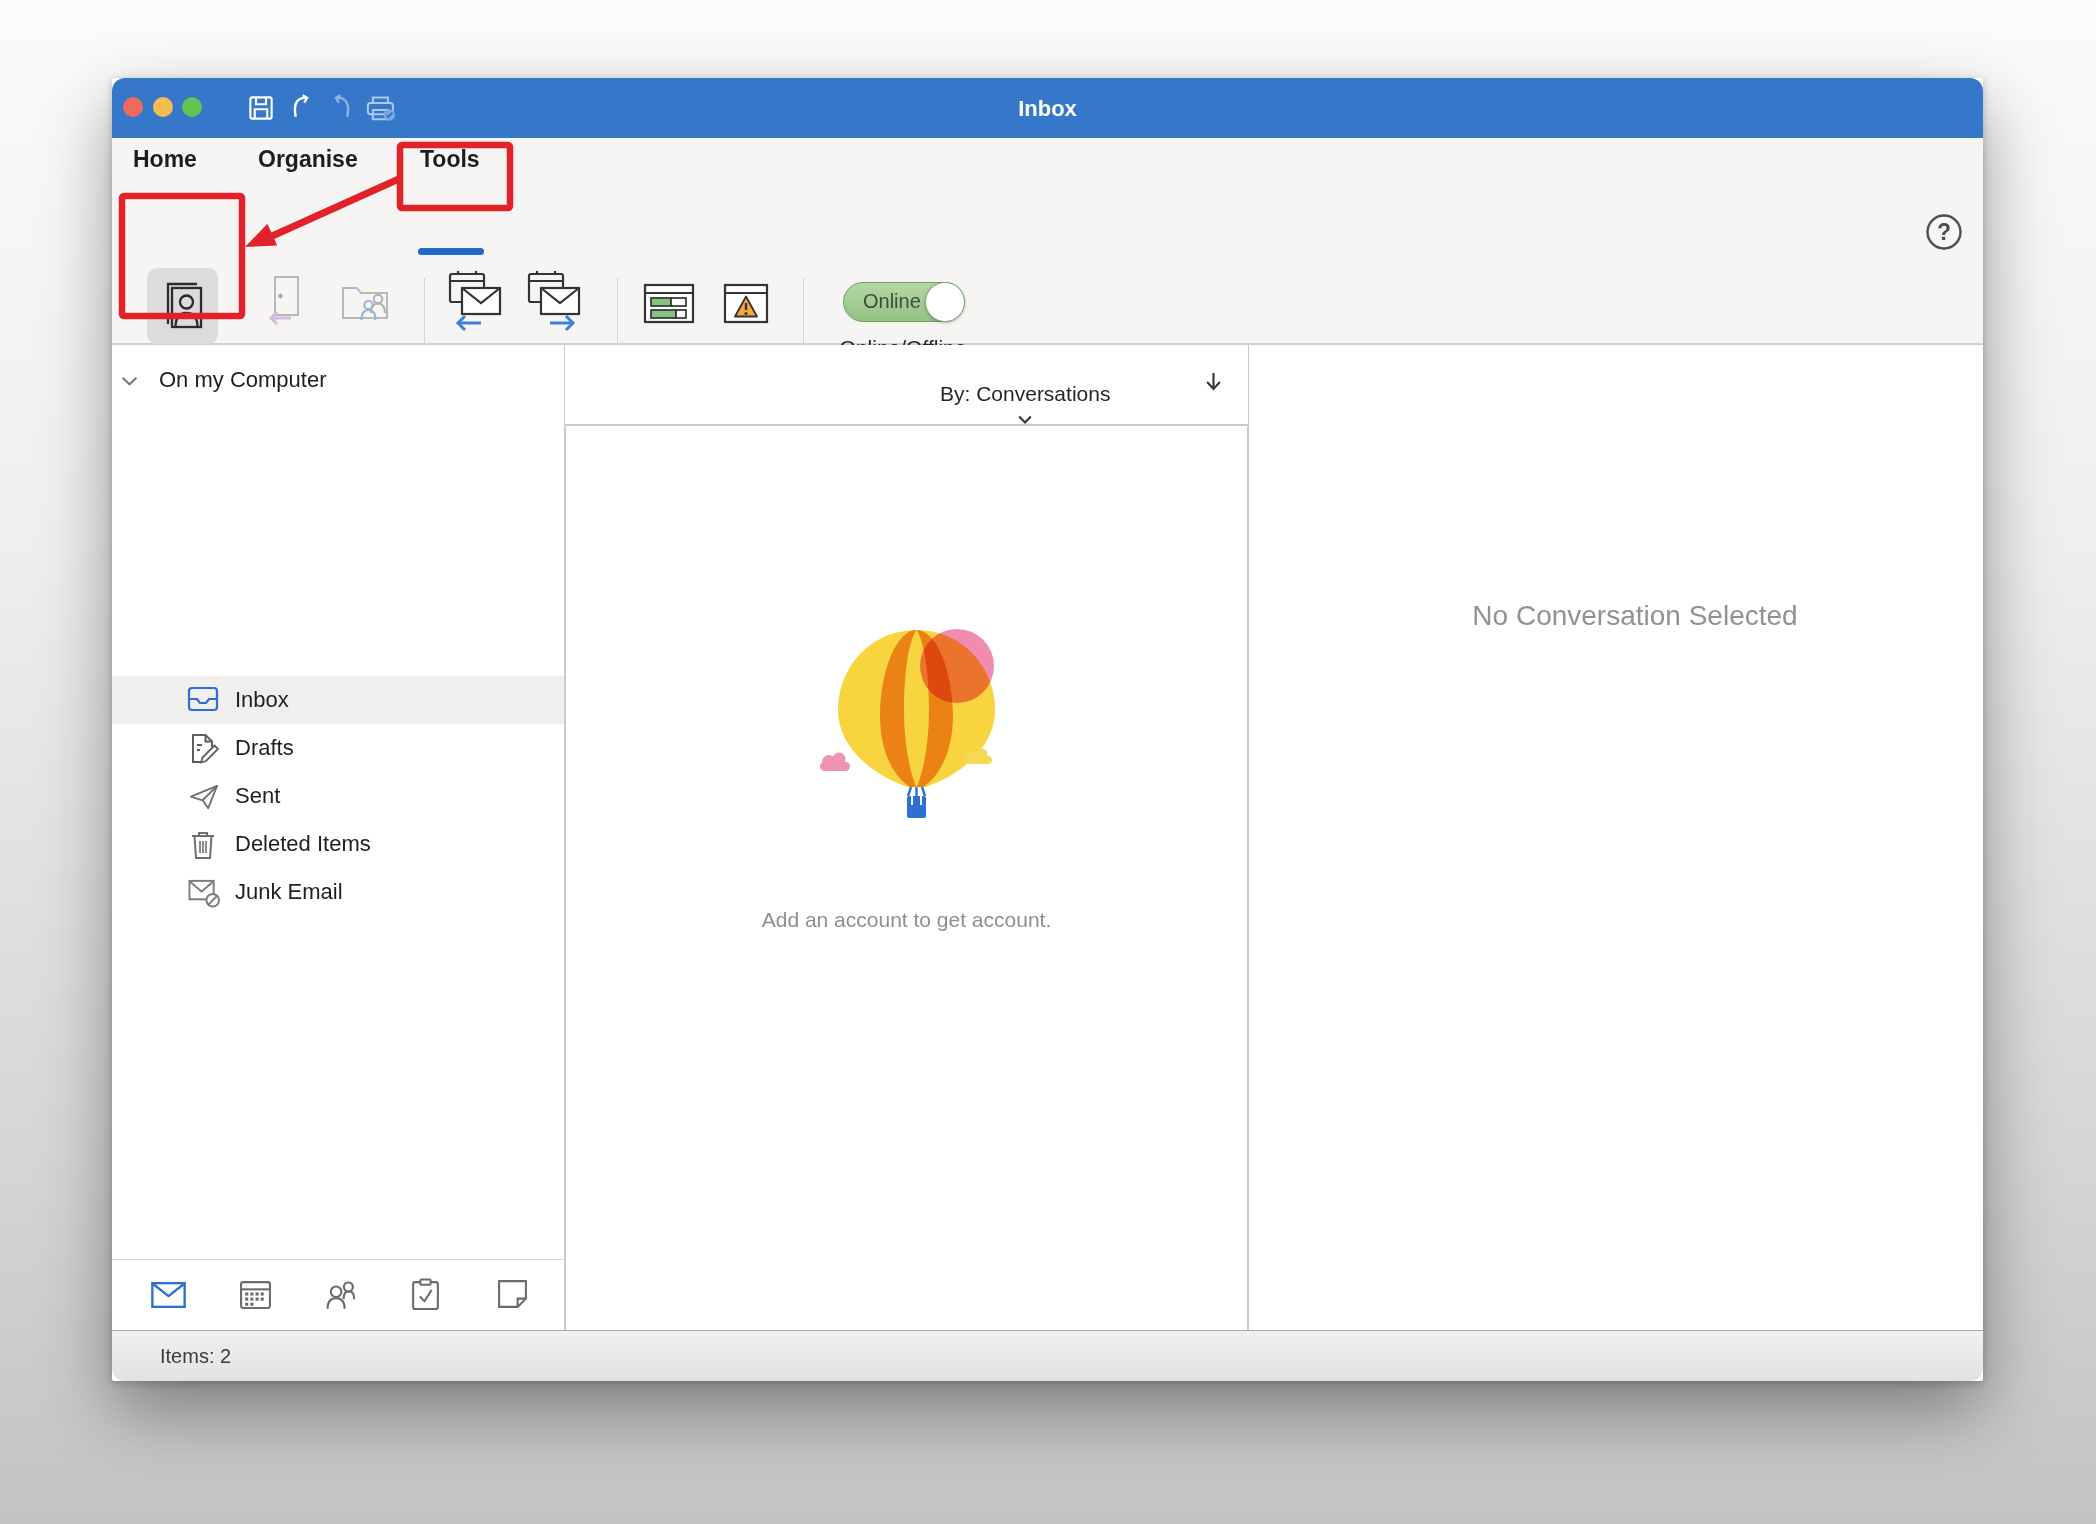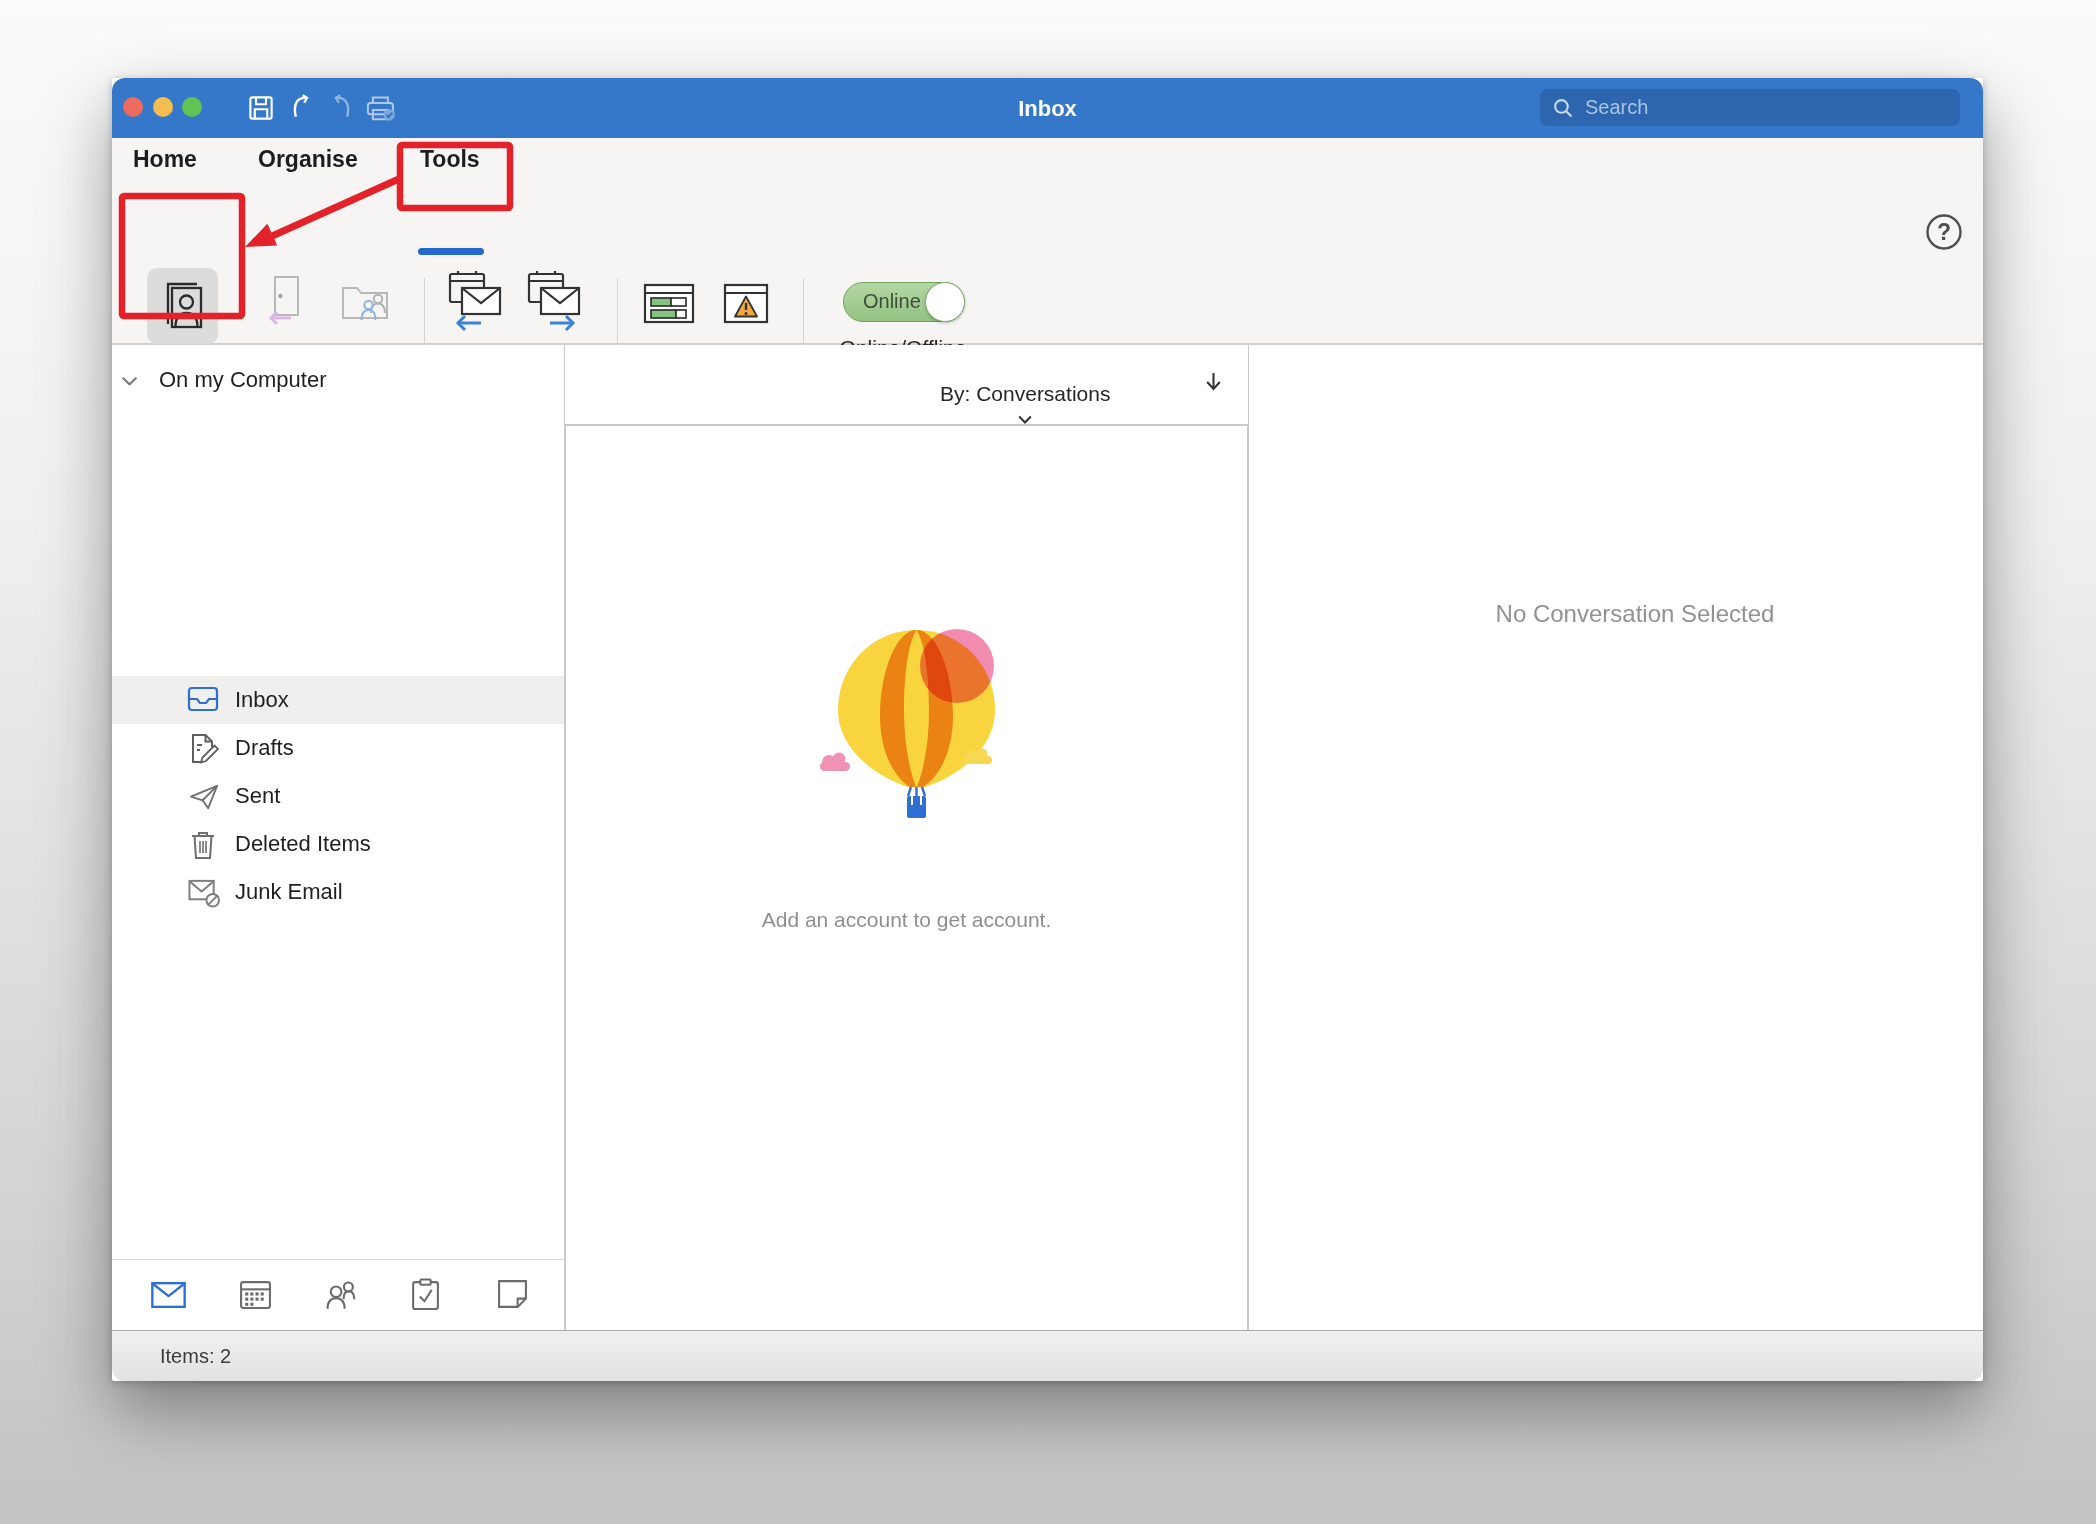--- a/index.html
+++ b/index.html
@@ -61,21 +61,21 @@
   .list-head { position:absolute; left:453px; top:0; width:683px; height:81px; background:#fff;
     border-bottom:2px solid #c9c9c9; }
   .sort { position:absolute; left:375px; top:37px; display:flex; align-items:center; gap:9px;
     font-size:21px; color:#262626; cursor:pointer;flex-direction:column; }
   .sort-arrow { position:absolute; left:640px; top:27px; cursor:pointer; }
   .empty-title { position:absolute; left:453px; width:683px; top:523px; text-align:center;
     font-size:23px; font-weight:600; color:#1c1c1c; }
   .empty-sub { position:absolute; left:453px; width:683px; top:563px; text-align:center;
     font-size:21px; color:#8f8f8f; }
   .no-conv { position:absolute; left:1136px; width:742px; top:255px; text-align:center;
-    font-size:24px; color:#929292;padding-left:32px; }
+    font-size:28px; color:#929292;padding-left:32px; }
   .balloon { position:absolute; left:700px; top:281px; }
   
   .nav-sep { position:absolute; left:0; top:914px; width:453px; height:1px; background:#d8d8d8; }
   .nav-ic { position:absolute; top:936px; cursor:pointer; }
   .statusbar { position:absolute; left:0; top:1252px; width:100%; height:51px;
     background:linear-gradient(180deg,#f0f0f0,#e2e2e2); border-top:1px solid #ababab;
     border-radius:0 0 13px 13px; }
   .statusbar .lbl { position:absolute; left:48px; top:14px; font-size:20px; color:#3c3c3c; }
   .annot { position:absolute; left:0; top:0; width:1871px; height:1303px;
     pointer-events:none; z-index:50; }
@@ -106,27 +106,20 @@
     <svg class="tb-ico" style="left:252px; width:34px; opacity:.6" viewBox="0 0 27 24" fill="none" stroke="#fff" stroke-width="1.6">
         <path d="M7 8 V3.5 H19 V8"></path>
         <rect x="3" y="8" width="20" height="9" rx="2"></rect>
         <path d="M7 13.5 H19 V21 H7 Z"></path>
         <circle cx="20" cy="17.5" r="4.6" fill="#a9c9ef" stroke="none"></circle>
         <path d="M17.8 17.5 l1.6 1.7 l3.1-3.4" stroke="#3577c8" stroke-width="1.5"></path>
       </svg>
 
     <div class="win-title">Inbox</div>
 
-    <div class="search">
-      <svg width="21" height="21" viewBox="0 0 20 20" fill="none" stroke="#c6d9f2" stroke-width="2">
-          <circle cx="9" cy="9" r="6"></circle>
-          <path d="M13.5 13.5 L18.5 18.5"></path>
-        </svg>
-      <input type="text" placeholder="Search" style="">
-    </div>
   </div>
 
   <div class="ribbon">
     <div class="tab" style="left:21px; font-weight:700">Home</div>
     <div class="tab" style="left:146px; font-weight:600">Organise</div>
     <div class="tab" style="left:308px; font-weight:700">Tools</div>
     <div class="underline"></div>
 
     <div class="acc-bg"></div>
     <svg class="icon-abs" style="left:49px; top:141px" width="44" height="54" viewBox="0 0 44 54" fill="none" stroke="#2b2b2b" stroke-width="2.3">

